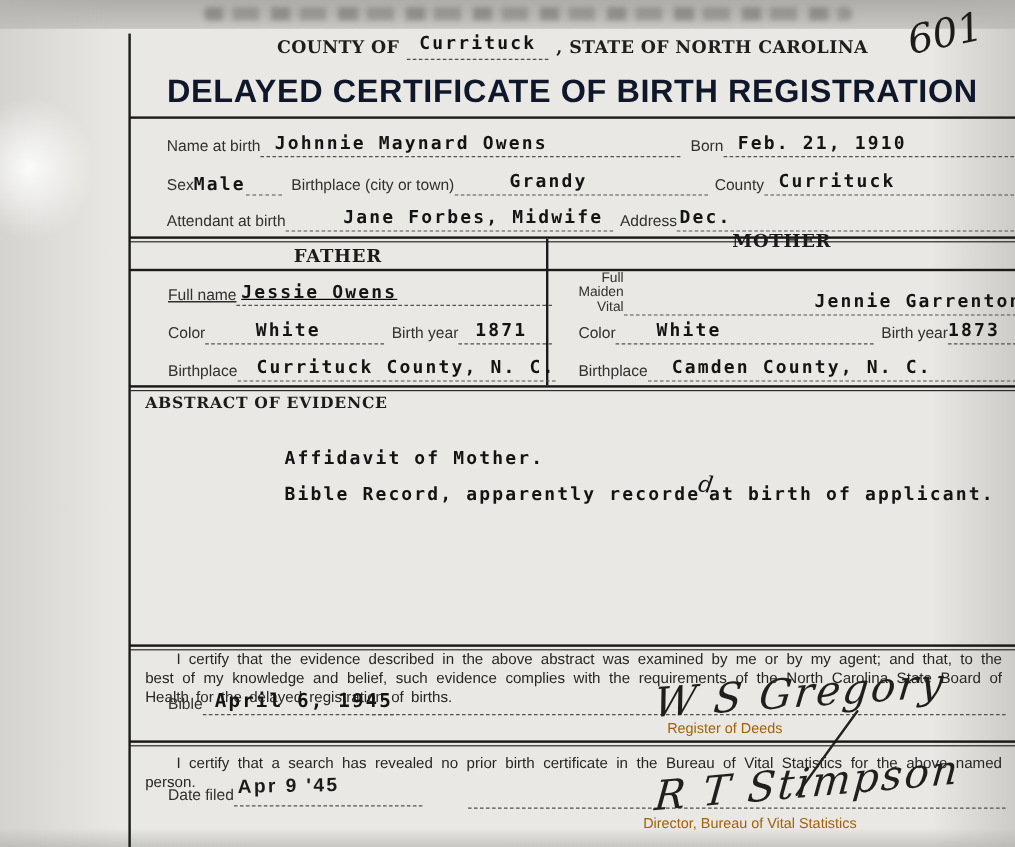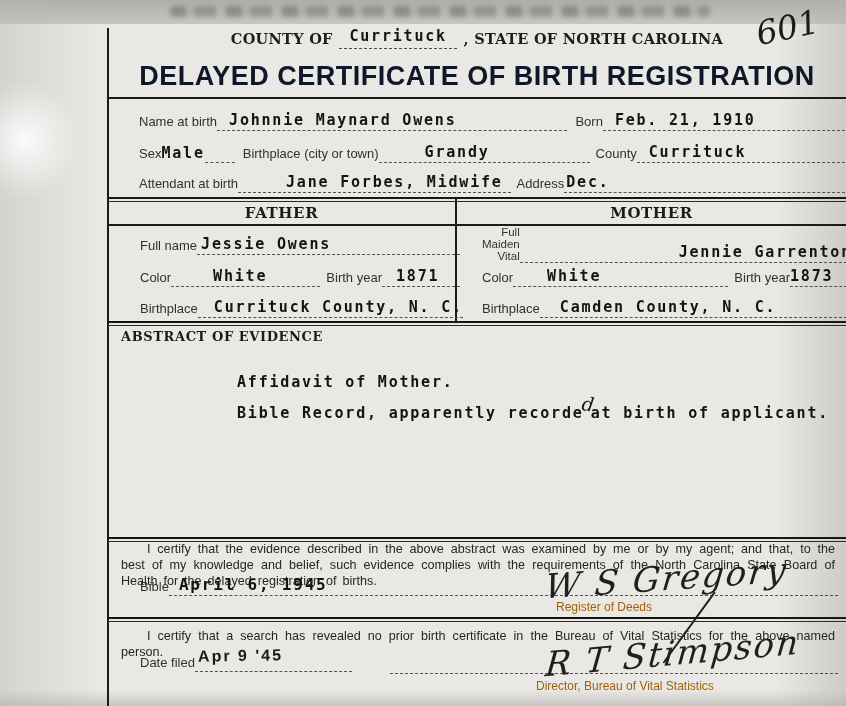--- a/index.html
+++ b/index.html
@@ -119,24 +119,24 @@
     <span class="lbl" style="padding-left:8px;">Birthplace (city or town)</span>
     <div class="fill" style="flex:1;padding-left:46px;"><span class="typed">Grandy</span></div>
     <span class="lbl" style="padding-left:6px;">County</span>
     <div class="fill" style="flex:1.25;"><span class="typed">Currituck</span></div>
   </div>
 
   <div class="dbl" style="left:108px;top:197px;width:738px;"></div>
   <div class="vrule" style="left:455px;top:199px;width:2px;height:122px;"></div>
 
   <div class="colhdr" style="left:108px;top:204px;width:347px;">FATHER</div>
-  <div class="colhdr" style="left:457px;top:204px;width:389px;">MOTHER</div>
+  <div class="colhdr" style="left:457px;top:192px;width:389px;">MOTHER</div>
   <div class="hrule" style="left:108px;top:224px;width:738px;height:1.6px;"></div>
 
-  <div class="row" style="left:121px;top:233px;width:320px;height:22px;">
+  <div class="row" style="left:121px;top:233px;width:320px;height:22px;text-decoration:underline;">
     <span class="lbl">Full name</span>
     <div class="fill grow1" style="padding-left:4px;"><span class="typed">Jessie Owens</span></div>
   </div>
   <div class="row" style="left:121px;top:265px;width:320px;height:22px;">
     <span class="lbl">Color</span>
     <div class="fill grow1" style="padding-left:42px;"><span class="typed">White</span></div>
     <span class="lbl" style="padding-left:6px;">Birth year</span>
     <div class="fill" style="flex:0 0 64px;padding-left:14px;"><span class="typed">1871</span></div>
   </div>
   <div class="row" style="left:121px;top:297px;width:320px;height:21px;">

